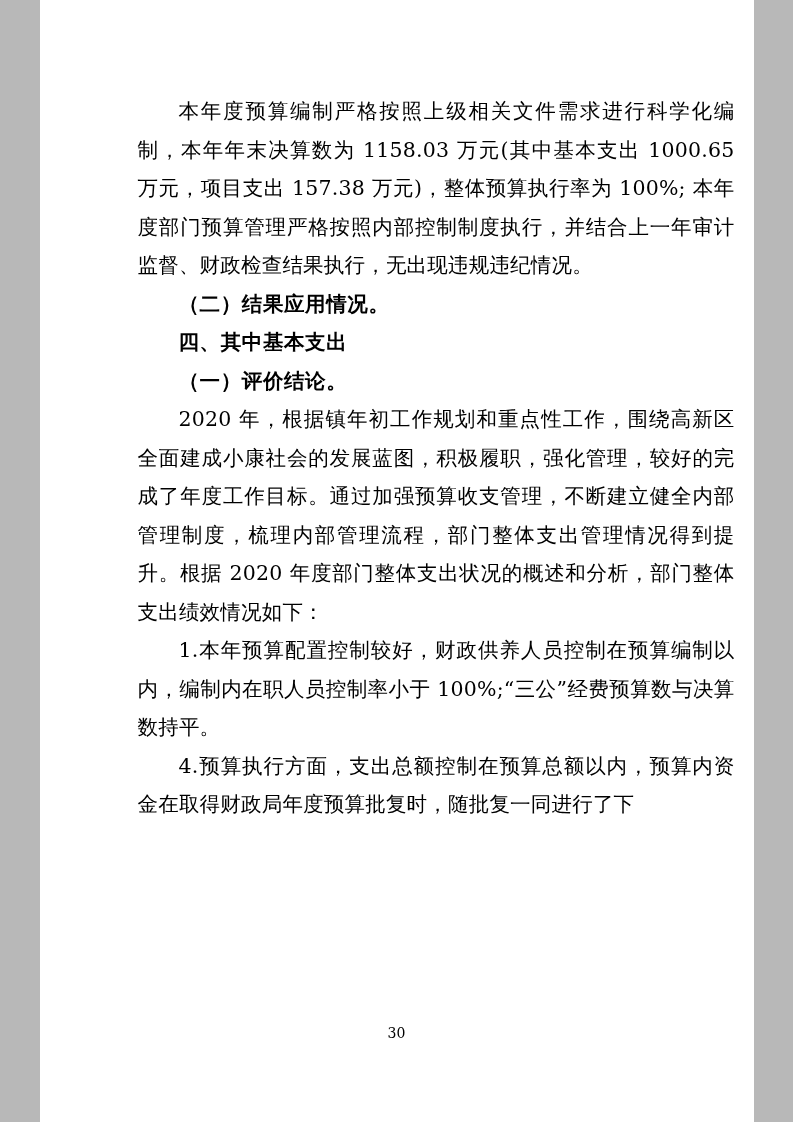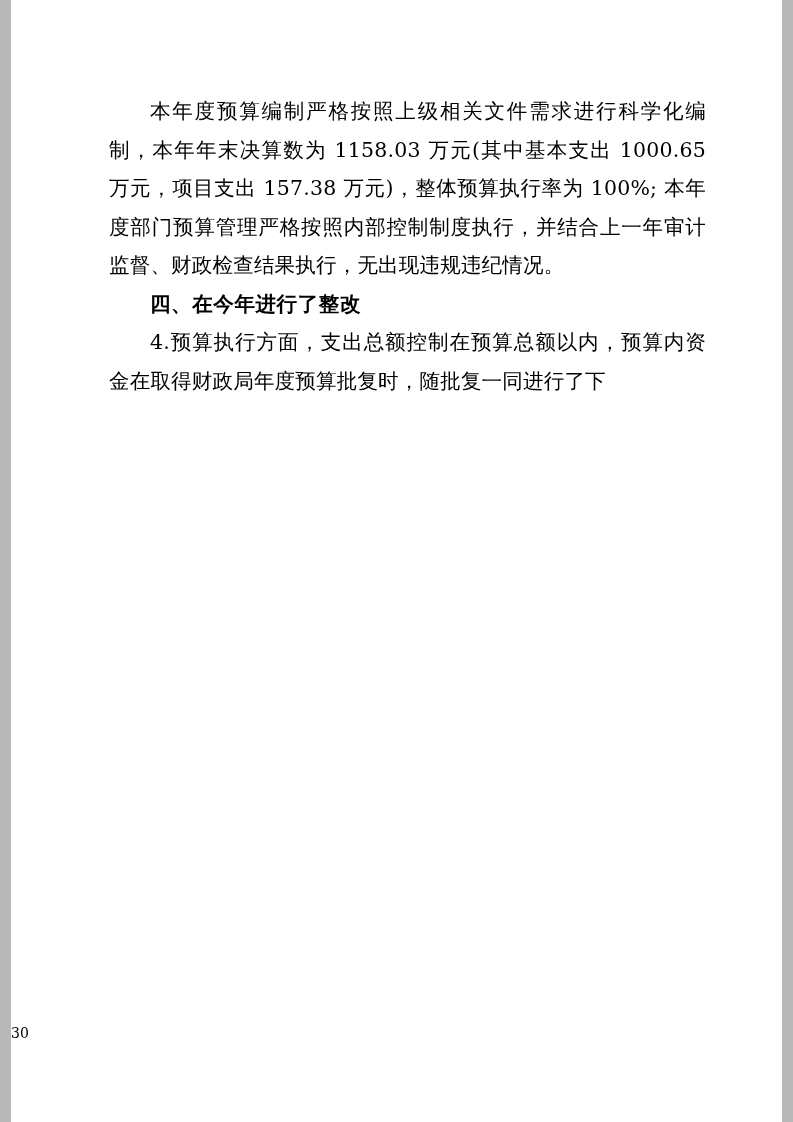--- a/index.html
+++ b/index.html
@@ -1,21 +1,21 @@
 <!DOCTYPE html>
 <html><head>
 <meta charset="utf-8">
 <style>
   html, body {
     margin: 0;
     padding: 0;
     background: #b8b8b8;
   }
   .page {
-    width: 771px;
+    width: 714px;
     height: 1122px;
     background: #ffffff;
     position: relative;
     margin: 0 auto;
     box-sizing: border-box;
     overflow: hidden;
     padding-left: 7px;
   }
   .content {
     position: absolute;
@@ -39,28 +39,33 @@
   p.heading {
     font-weight: bold;
     text-indent: 41px;
     letter-spacing: 0.6px;
   }
   .page-number {
     position: absolute;
     left: 0;
     right: 0;
     top: 1025px;
+    text-align: center;
     font-family: "DejaVu Serif", "Liberation Serif", serif;
     font-size: 14px;
     color: #000000;
   }
 </style>
 </head>
 <body>
 
 <div class="page">
   <div class="content">
     <p class="indent">本年度预算编制严格按照上级相关文件需求进行科学化编制，本年年末决算数为 1158.03 万元(其中基本支出 1000.65 万元，项目支出 157.38 万元)，整体预算执行率为 100%; 本年度部门预算管理严格按照内部控制制度执行，并结合上一年审计监督、财政检查结果执行，无出现违规违纪情况。</p>
-    <p class="heading">四、在今年进行了整改</p>
+    <p class="heading">（二）结果应用情况。</p>
+    <p class="heading">四、其中基本支出</p>
+    <p class="heading">（一）评价结论。</p>
+    <p class="indent">2020 年，根据镇年初工作规划和重点性工作，围绕高新区全面建成小康社会的发展蓝图，积极履职，强化管理，较好的完成了年度工作目标。通过加强预算收支管理，不断建立健全内部管理制度，梳理内部管理流程，部门整体支出管理情况得到提升。根据 2020 年度部门整体支出状况的概述和分析，部门整体支出绩效情况如下：</p>
+    <p class="indent">1.本年预算配置控制较好，财政供养人员控制在预算编制以内，编制内在职人员控制率小于 100%;“三公”经费预算数与决算数持平。</p>
     <p class="indent">4.预算执行方面，支出总额控制在预算总额以内，预算内资金在取得财政局年度预算批复时，随批复一同进行了下</p>
   </div>
   <div class="page-number">30</div>
 </div>
 
 </body></html>

